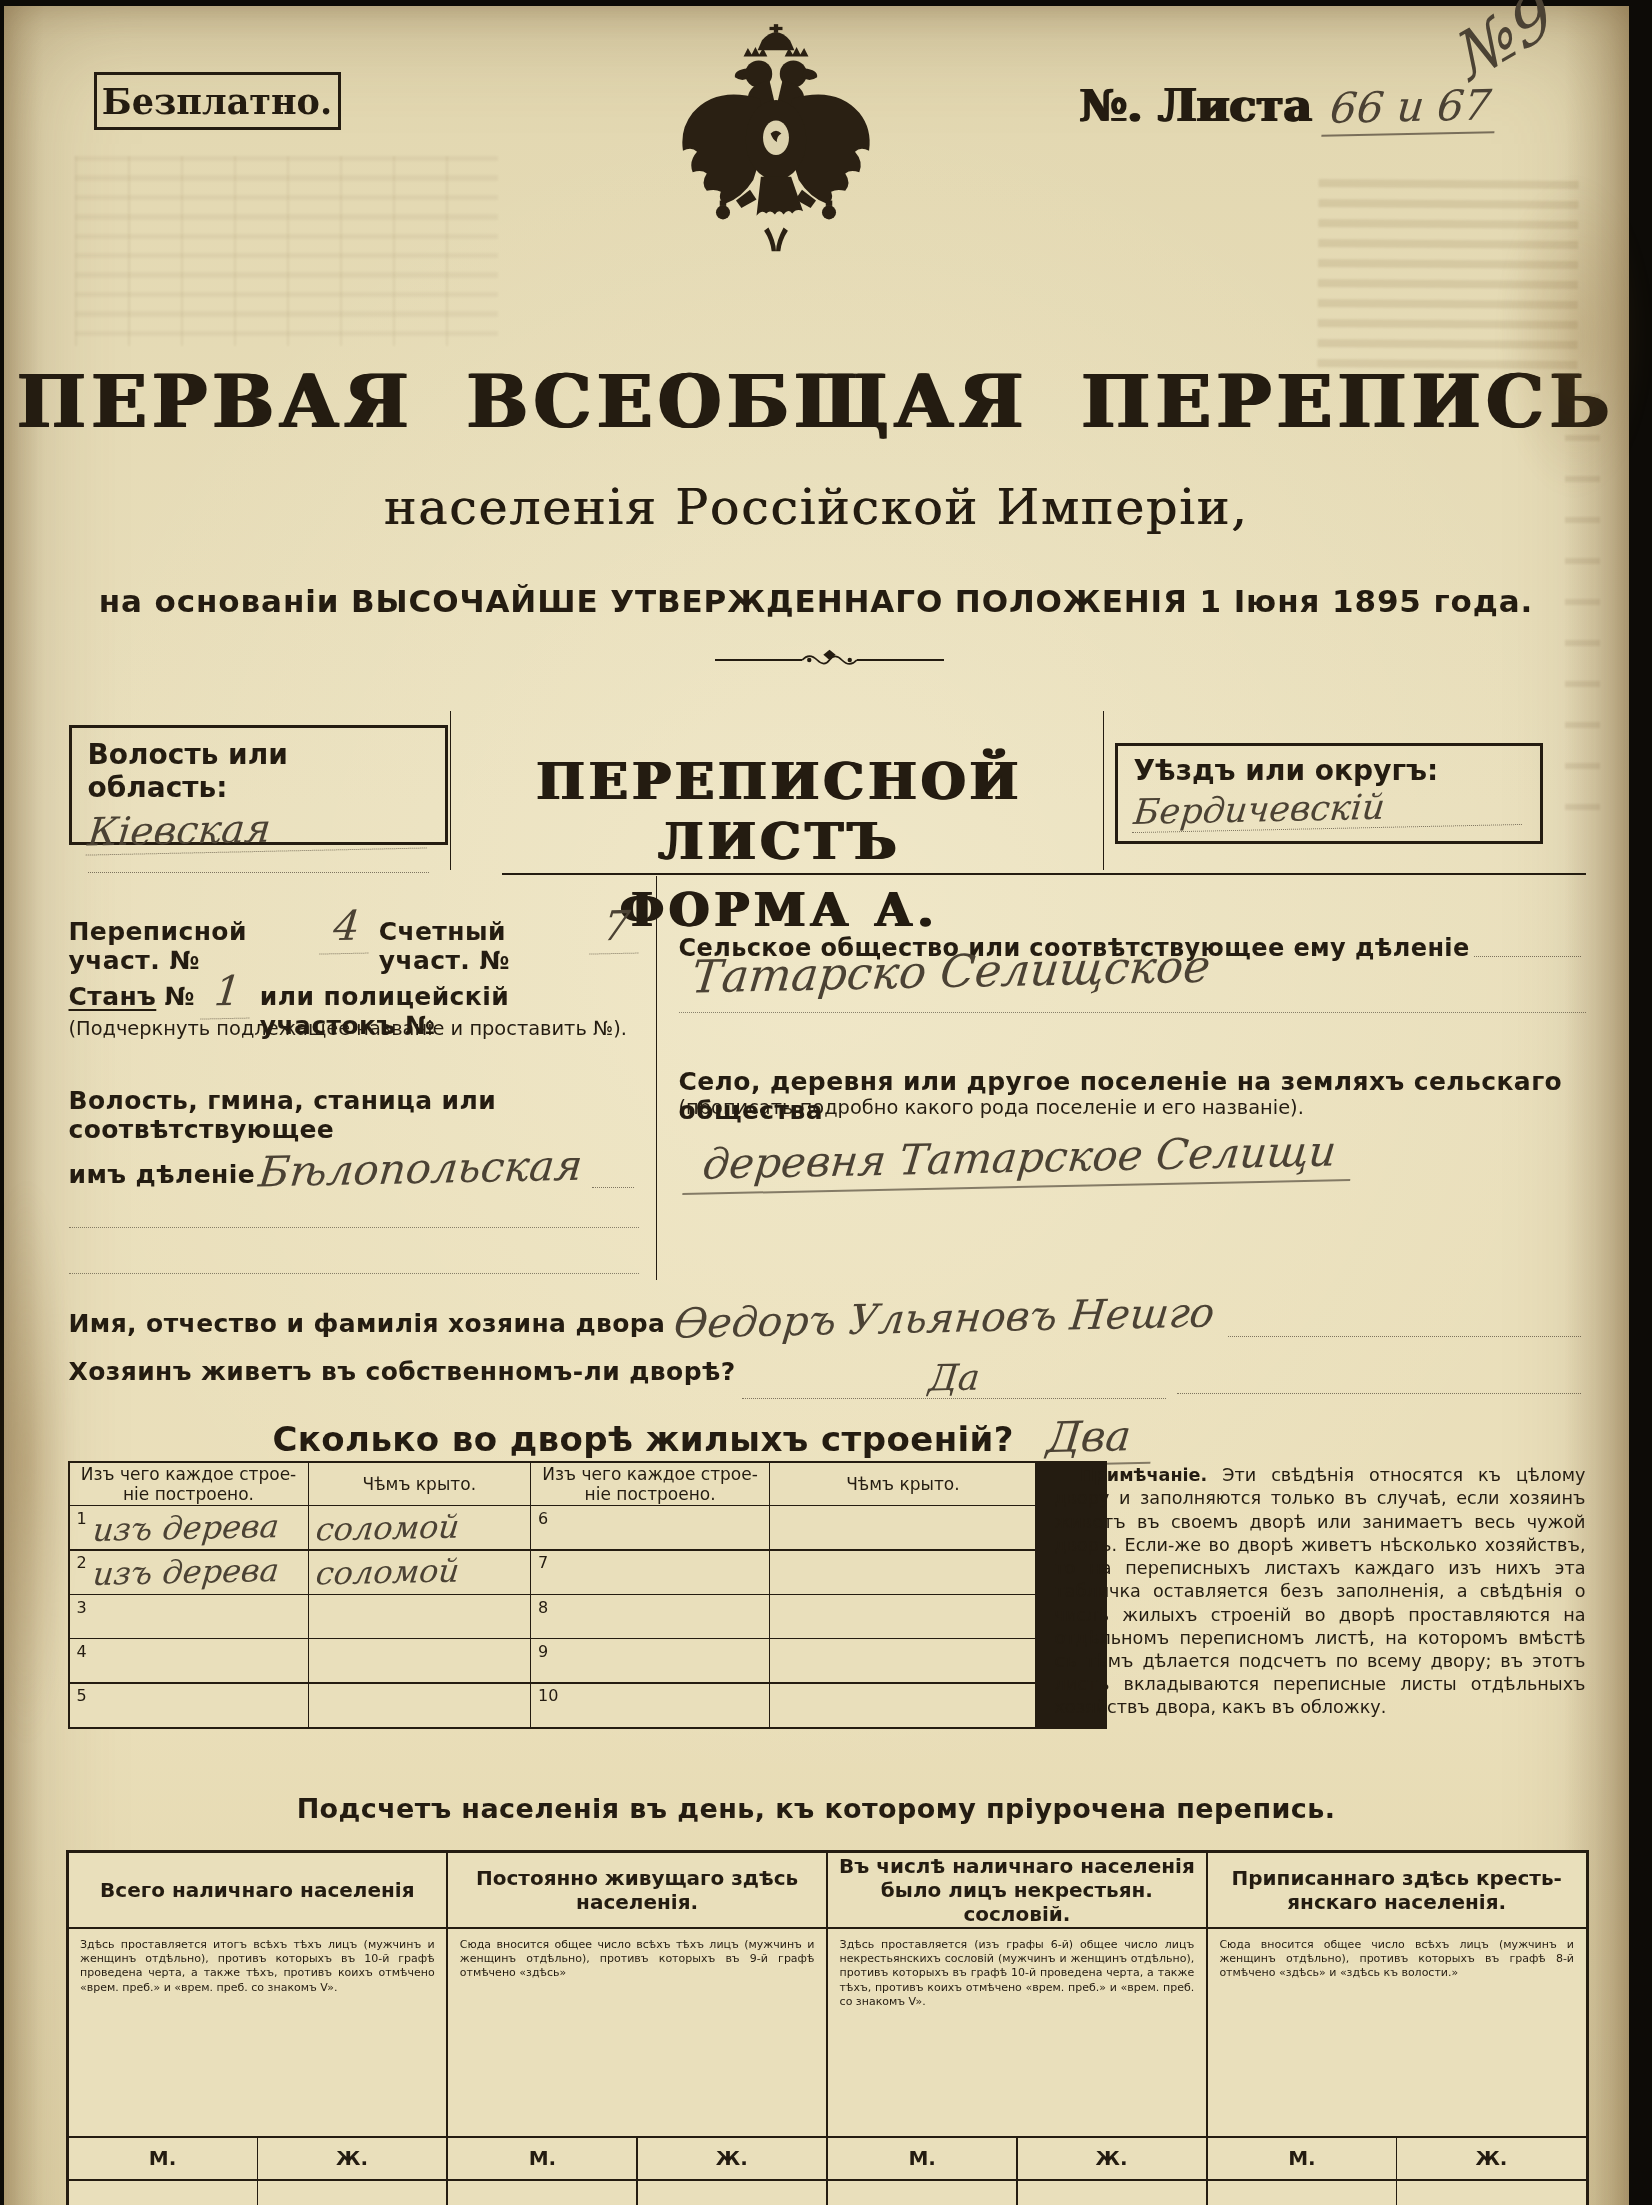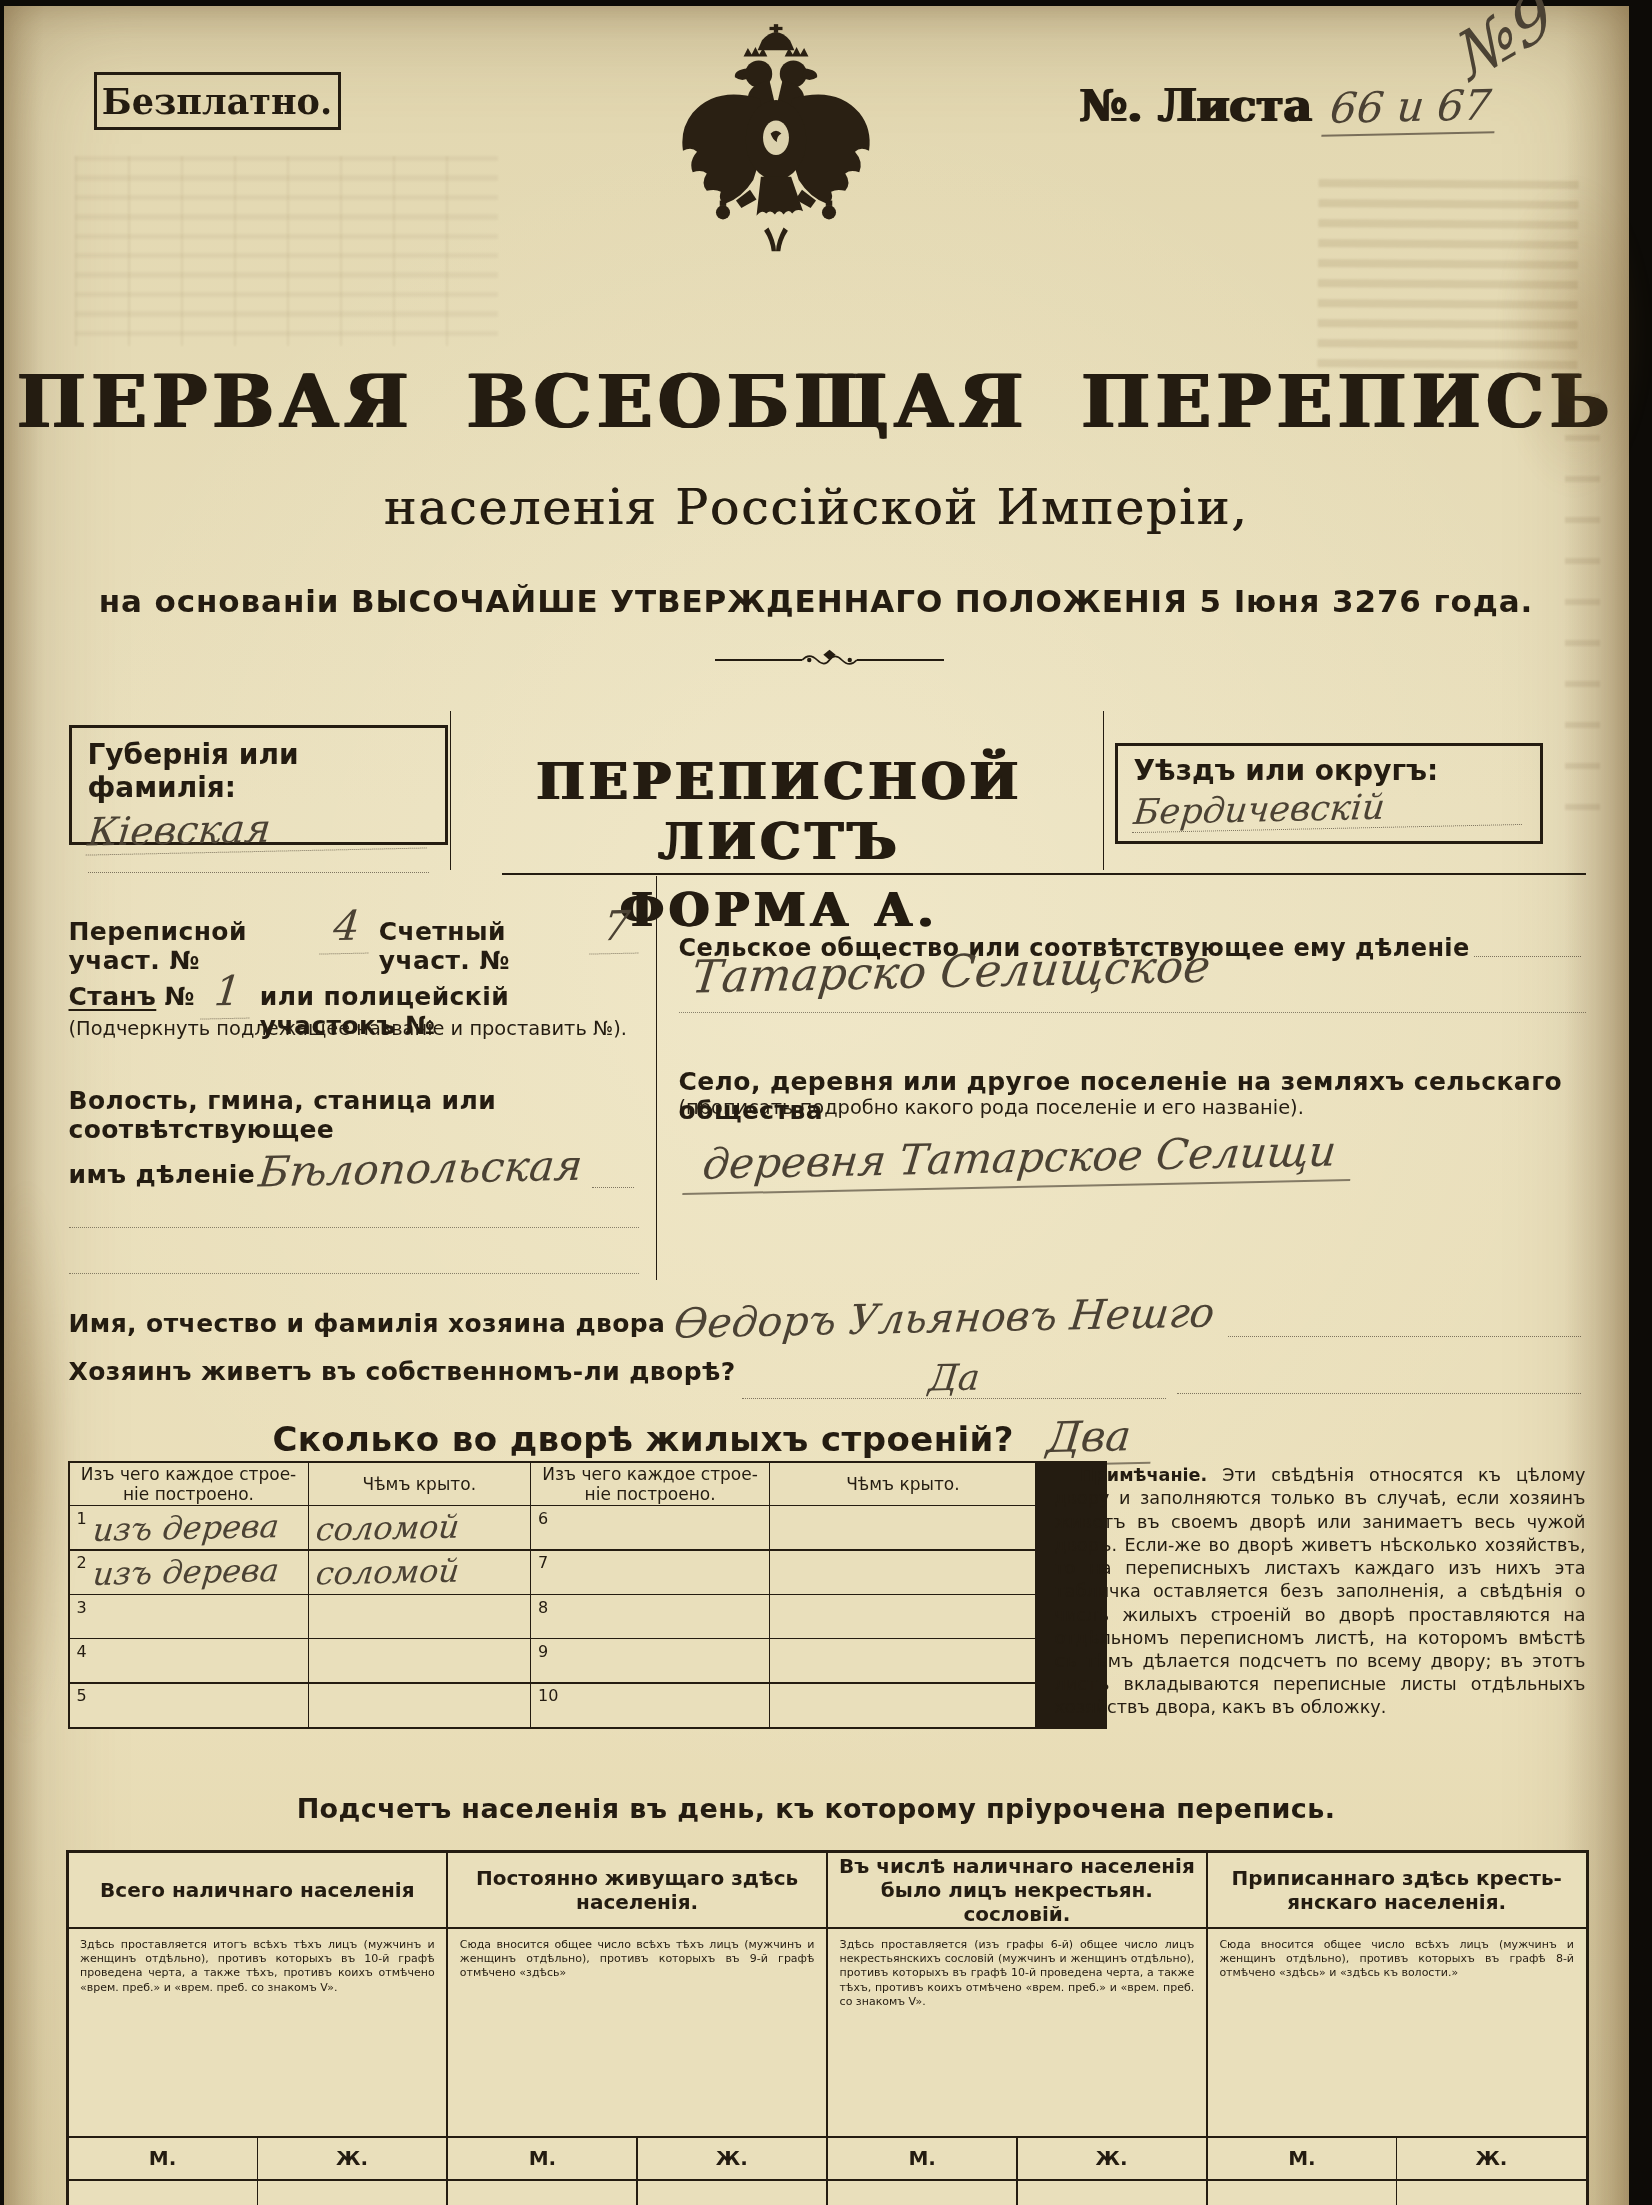--- a/index.html
+++ b/index.html
@@ -180,39 +180,39 @@
   </svg>
 
   <div class="abs sheet-no">
     <span class="lab fat">№. Листа</span>
     <span class="hw">66 и 67</span>
   </div>
   <div class="abs corner-note">№9</div>
 
   <div class="abs center title1 fat">ПЕРВАЯ ВСЕОБЩАЯ ПЕРЕПИСЬ</div>
   <div class="abs center title2">населенія Россійской Имперіи,</div>
-  <div class="abs center title3">на основаніи ВЫСОЧАЙШЕ УТВЕРЖДЕННАГО ПОЛОЖЕНІЯ 5 Іюня 3276 года.</div>
+  <div class="abs center title3">на основаніи ВЫСОЧАЙШЕ УТВЕРЖДЕННАГО ПОЛОЖЕНІЯ 1 Іюня 1895 года.</div>
 
   <svg class="abs ornament" viewBox="0 0 520 54">
     <g stroke="#241c11" fill="none" stroke-width="4">
       <path d="M0 27 H198 M322 27 H520"></path>
       <path d="M198 27 q16 -18 34 0 q16 16 28 0 q12 -16 28 0 q18 18 34 0"></path>
     </g>
     <path d="M246 15 l14 -11 14 11 -14 12 z" fill="#241c11"></path>
     <circle cx="214" cy="27" r="5" fill="#241c11"></circle>
     <circle cx="306" cy="27" r="5" fill="#241c11"></circle>
   </svg>
 
   <div class="rule vline-a"></div>
   <div class="rule vline-b"></div>
   <div class="rule hline-band"></div>
   <div class="rule vdivider"></div>
 
   <div class="abs province-box">
-    <div class="boxlab">Губернія или фамилія:</div>
+    <div class="boxlab">Волость или область:</div>
     <span class="hw boxline">Кіевская</span>
     <span class="boxline fill2"></span>
   </div>
 
   <div class="abs center-form-title">
     <div class="t1 fat">ПЕРЕПИСНОЙ ЛИСТЪ</div>
     <div class="t2 fat">ФОРМА А.</div>
   </div>
 
   <div class="abs district-box">

